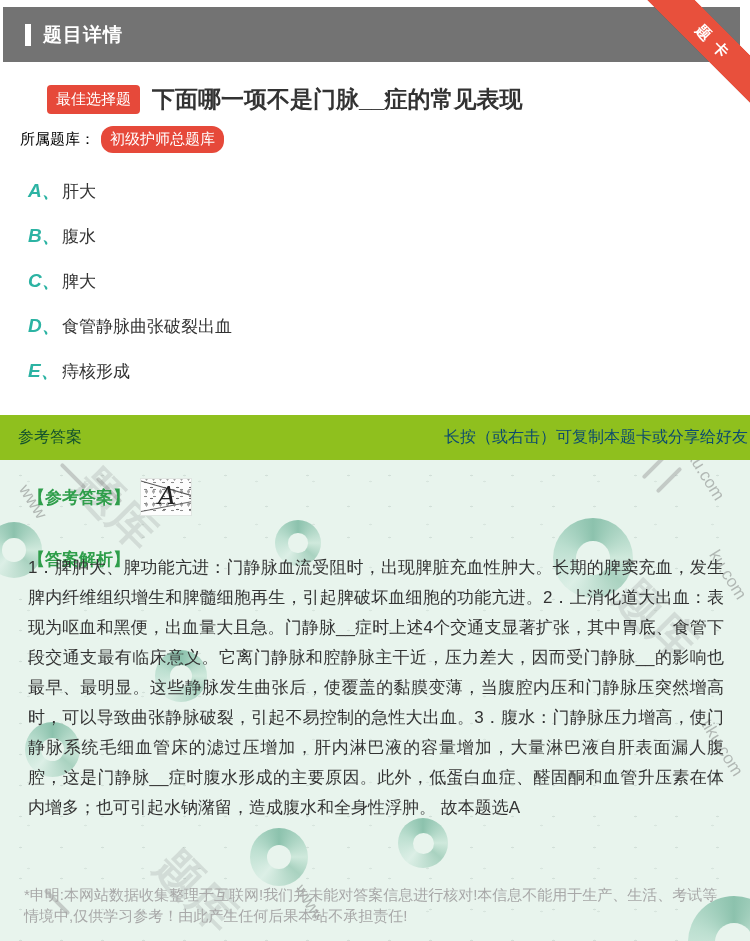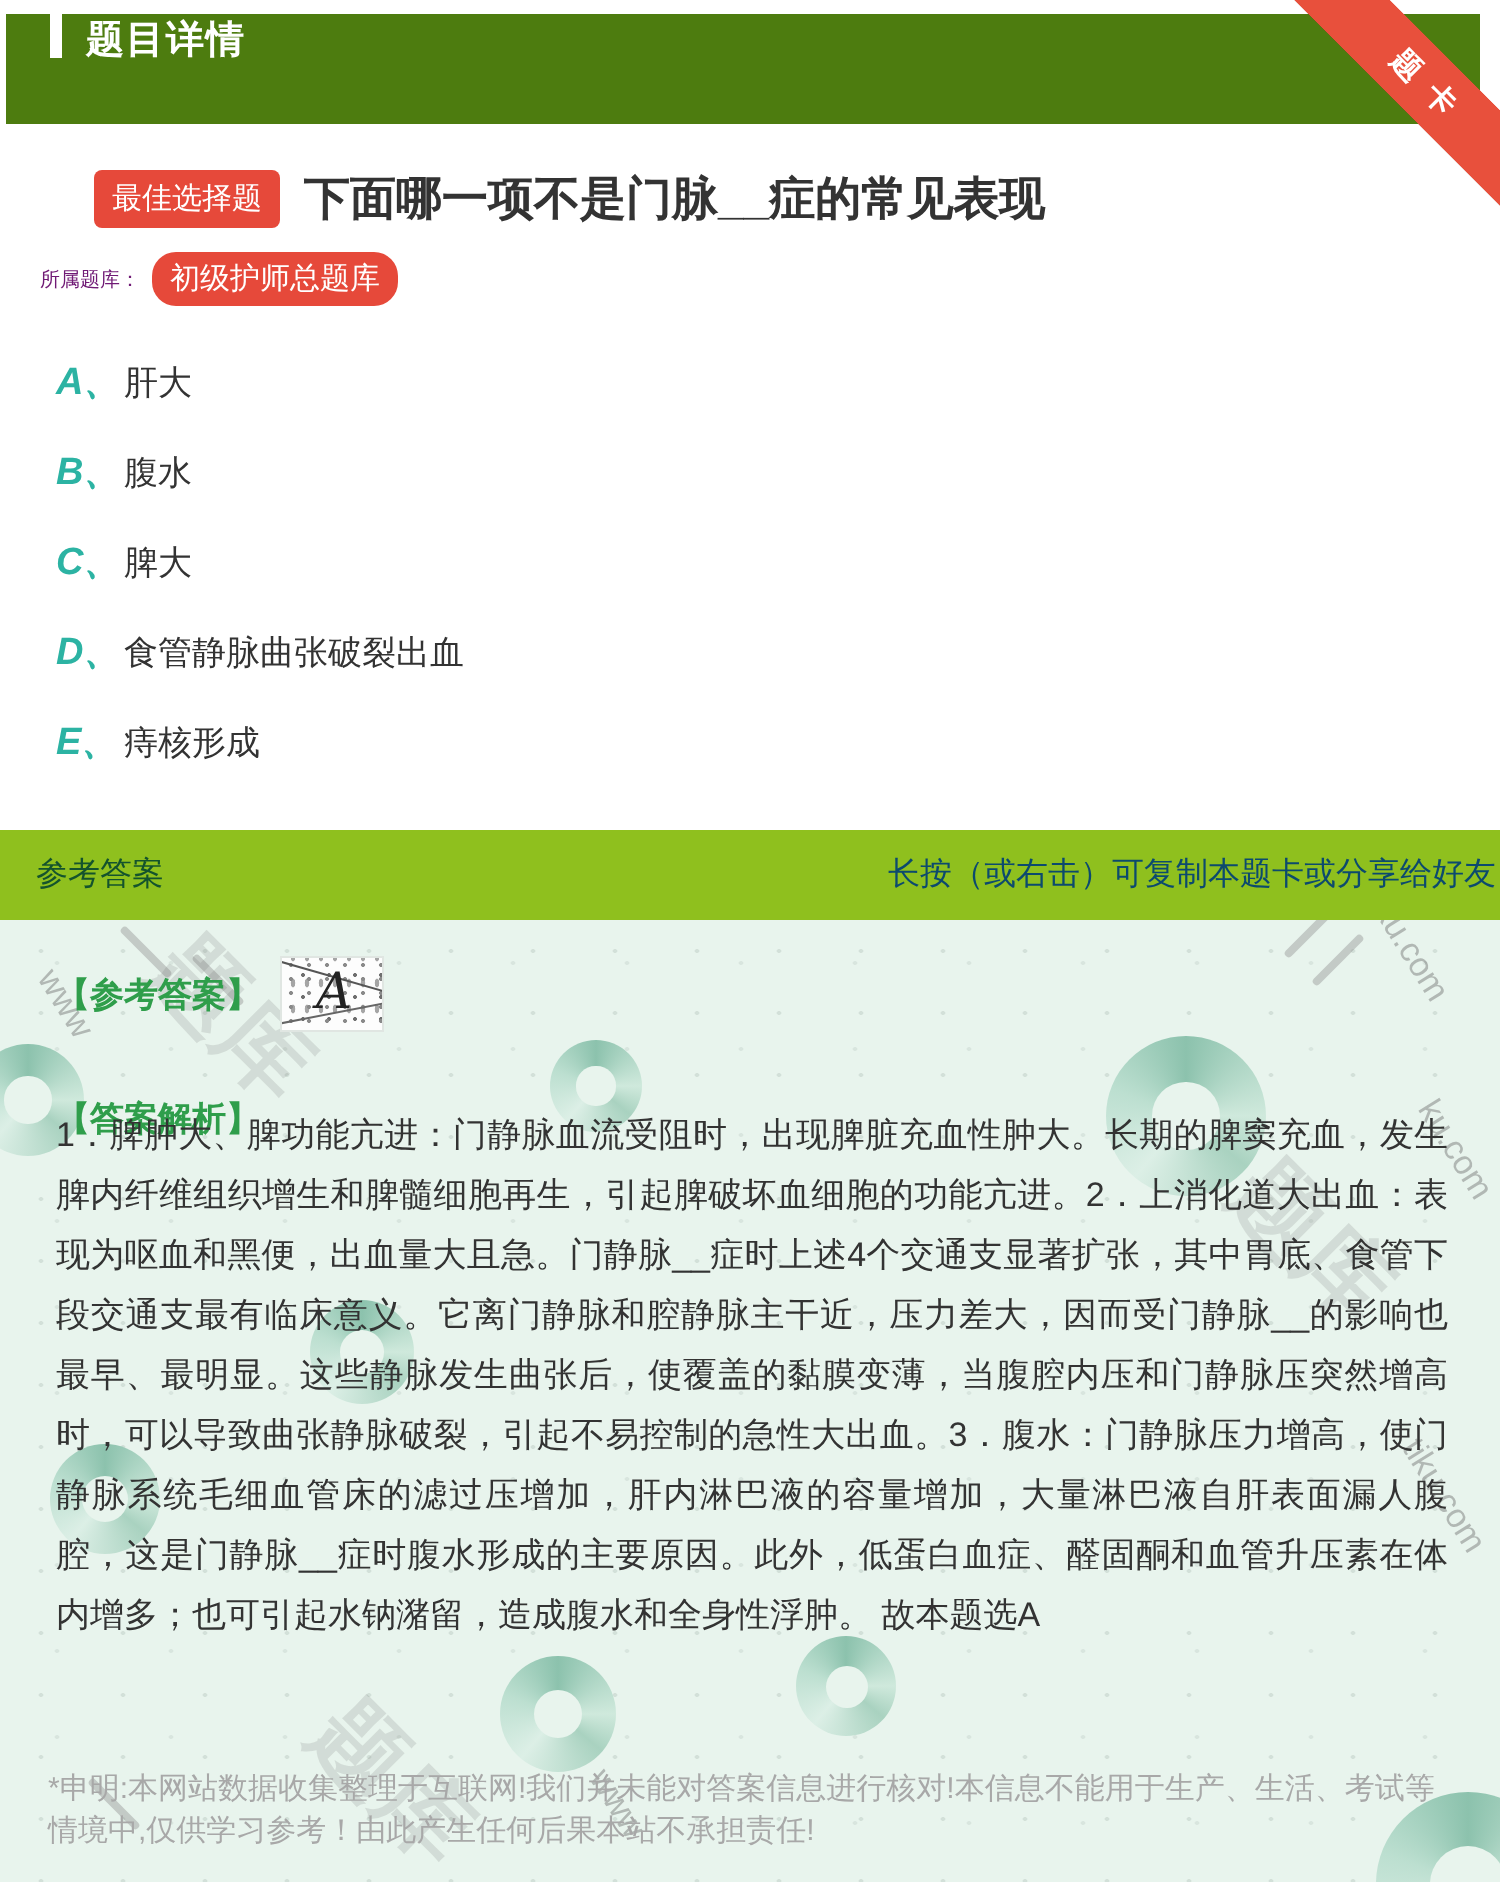--- a/index.html
+++ b/index.html
@@ -1,40 +1,40 @@
 <!DOCTYPE html>
 <html><head>
 <meta charset="utf-8">
 <style>
   * { margin:0; padding:0; box-sizing:border-box; }
   body { font-family:"Liberation Sans","DejaVu Sans",sans-serif; background:#fff; }
   .page { position:relative; width:750px; height:941px; background:#fff; overflow:hidden; }
 
   
   .top-header { position:absolute; top:7px; left:3px; right:10px; height:55px;
-    background:#4d7c0f; display:flex; }
+    background:#737373; display:flex; align-items:center; }
   .accent-bar { width:6px; height:22px; background:#fff; margin-left:22px; }
   .page-title { color:#fff; font-size:19px; font-weight:bold; margin-left:12px; letter-spacing:1px; }
 
   
   .ribbon { position:absolute; top:24px; right:-42px; width:160px; height:34px;
     background:#e8503c; transform:rotate(45deg); z-index:5;
     display:flex; align-items:center; justify-content:center;
     clip-path:polygon(0 0,100% 0,calc(100% - 10px) 50%,100% 100%,0 100%,10px 50%);
     box-shadow:0 1px 2px rgba(0,0,0,.25); }
   .ribbon-label { color:#fff; font-size:15px; font-weight:bold; letter-spacing:9px; padding-left:9px; }
 
   
   .question-row { position:absolute; top:84px; left:25px; right:20px; display:flex; align-items:center; }
   .type-badge { background:#e6493a; color:#fff; font-size:15px; padding:5px 9px;
     border-radius:4px; flex:none;margin-left:22px; }
   .q-title { font-size:23px; font-weight:bold; color:#333; margin-left:12px; }
 
   .bank-row { position:absolute; top:126px; left:20px; display:flex; align-items:center; }
-  .bank-label { color:#701a75; font-size:10px; }
+  .bank-label { color:#000000; font-size:15px; }
   .bank-badge { background:#e6493a; color:#fff; font-size:15px; padding:4px 9px;
     border-radius:12px; margin-left:6px; }
 
   .option-row { position:absolute; left:28px; display:flex; align-items:baseline; cursor:pointer; }
   .opt-letter { color:#2cb3a3; font-size:19px; font-weight:bold; font-style:italic; width:34px; flex:none; }
   .opt-text { color:#333; font-size:17px; }
 
   
   .answer-bar { position:absolute; top:415px; left:0; width:750px; height:45px;
     background:#8fc01e; display:flex; align-items:center; justify-content:space-between; }

